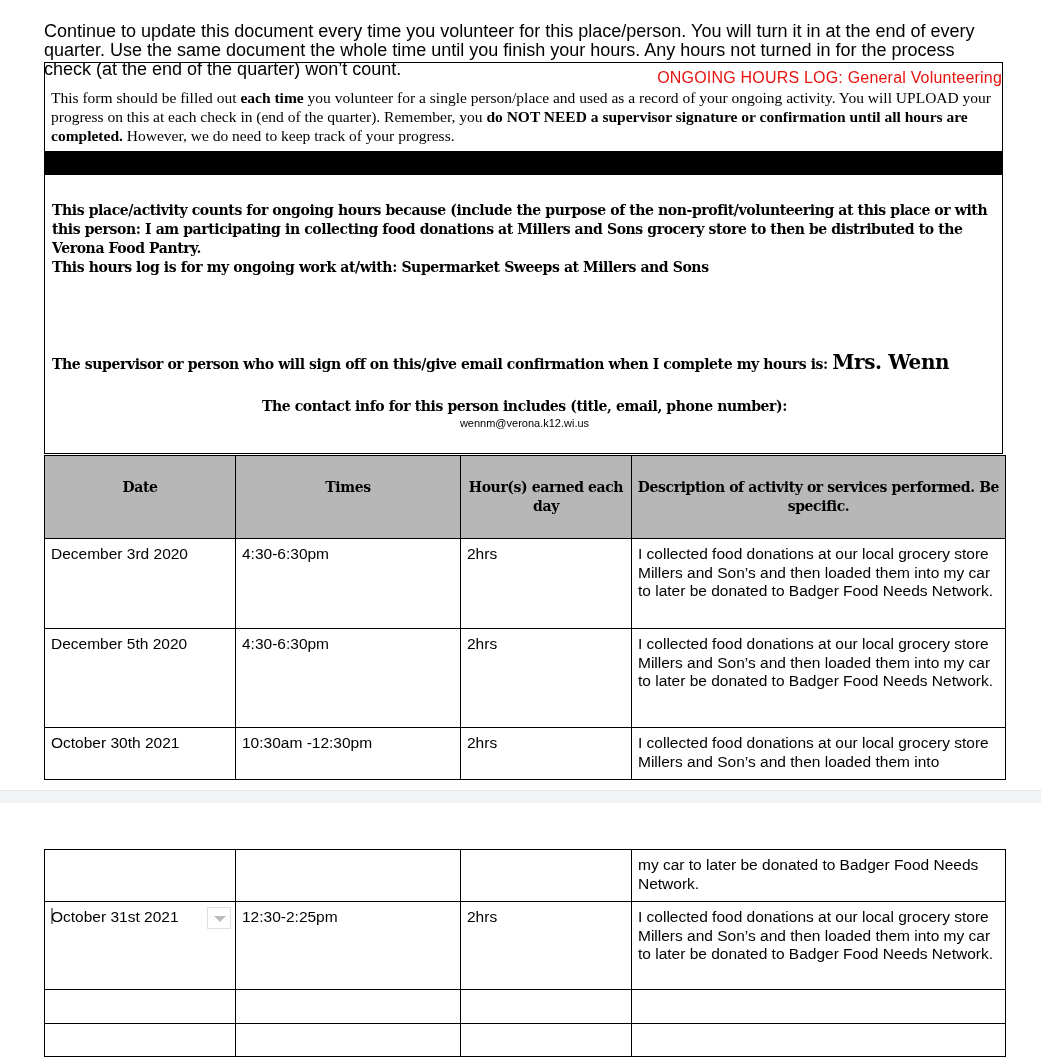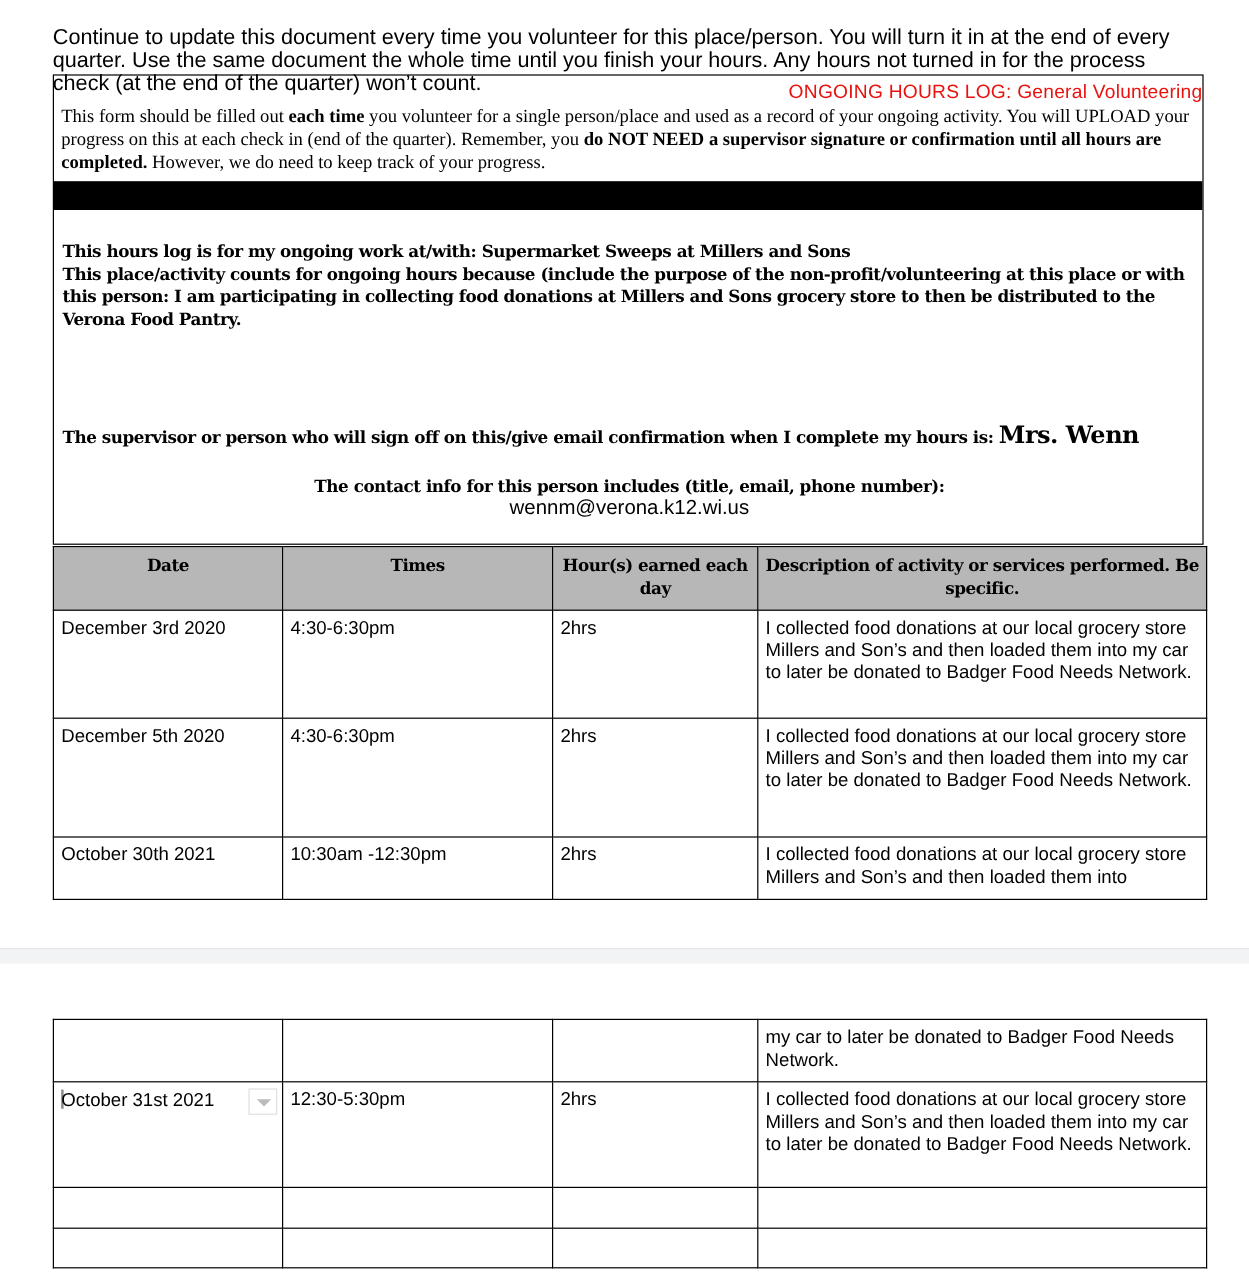--- a/index.html
+++ b/index.html
@@ -7,45 +7,45 @@
   .intro { position: absolute; left: 44px; top: 22px; width: 960px; font-size: 18px; line-height: 19px; }
   .box { position: absolute; left: 44px; top: 62px; width: 959px; height: 392px; border: 1px solid #000; box-sizing: border-box; }
   .box-title { text-align: right; color: #e8130f; font-size: 16px; line-height: 20px; margin-top: 5px; letter-spacing: 0.2px; }
   .box-desc { font-size: 15.5px; line-height: 19px; padding: 0 6px; font-family: Liberation Serif, serif; }
   .black-bar { position: absolute; left: 0; top: 88px; width: 100%; height: 24px; background: #000; }
   .serif { font-family: "DejaVu Serif", "Liberation Serif", serif; font-weight: bold; font-size: 14px; line-height: 19px; letter-spacing: -0.4px; }
   .log-for { position: absolute; left: 7px; top: 138px; width: 945px; }
   .sup { position: absolute; left: 7px; top: 290px; width: 945px; }
   .sup .name { font-size: 20px; }
   .contact { position: absolute; left: 7px; top: 334px; width: 945px; text-align: center; }
-  .email { font-family: "Liberation Sans", sans-serif; font-weight: normal; font-size: 17px; line-height: 14px; letter-spacing: 0; }
+  .email { font-family: "Liberation Sans", sans-serif; font-weight: normal; font-size: 11px; line-height: 14px; letter-spacing: 0; }
   table { position: absolute; left: 44px; border-collapse: collapse; table-layout: fixed; width: 961px; font-size: 15.5px; }
   td, th { border: 1px solid #000; vertical-align: top; padding: 6px 6px; line-height: 18.5px; }
-  th { background: #b7b7b7; font-family: "DejaVu Serif", "Liberation Serif", serif; font-size: 14px; letter-spacing: -0.4px; font-weight: bold; text-align: center; line-height: 19px; padding: 7px 4px; }
+  th { background: #b7b7b7; font-family: "DejaVu Serif", "Liberation Serif", serif; font-size: 14px; letter-spacing: -0.4px; font-weight: bold; text-align: center; line-height: 19px; padding: 22px 4px; }
   .t1 { top: 455px; }
   .t2 { top: 849px; padding-left: 18px; }
   .page-sep { position: absolute; left: 0; top: 790px; width: 1041px; height: 12px; background: #f1f3f4; border-top: 1px solid #e3e5e8; }
   .dd-btn { display: inline-block; position: absolute; right: 4px; top: 5px; width: 24px; height: 22px; border: 1px solid #e0e0e0; box-sizing: border-box; background: #fff; }
   .dd-btn::after { content: ""; position: absolute; left: 6px; top: 8px; border-left: 6px solid transparent; border-right: 6px solid transparent; border-top: 6px solid #bbb; }
   .cursor { display: inline-block; width: 2px; height: 16px; background: #888; vertical-align: -2px; margin-right: -2px; }
   .rel { position: relative; }
 </style>
 </head>
 <body>
 
 <div class="intro">Continue to update this document every time you volunteer for this place/person. You will turn it in at the end of every quarter. Use the same document the whole time until you finish your hours. Any hours not turned in for the process check (at the end of the quarter) won’t count.</div>
 
 <div class="box">
   <div class="box-title">ONGOING HOURS LOG: General Volunteering</div>
   <div class="box-desc"><span>This form should be filled out </span><b>each time</b><span> you volunteer for a single person/place and used as a record of your ongoing activity. You will UPLOAD your progress on this at each check in (end of the quarter). Remember, you </span><b>do NOT NEED a supervisor signature or confirmation until all hours are completed.</b><span> However, we do need to keep track of your progress.</span></div>
   <div class="black-bar"></div>
 
   <div class="log-for serif">
+    <div><span>This place/activity counts for ongoing hours because (include the purpose of the non-profit/volunteering at this place or with this person: </span><span>I am participating in collecting food donations at Millers and Sons grocery store to then be distributed to the Verona Food Pantry.</span></div>
     <div><span>This hours log is for my ongoing work at/with:  </span><span>Supermarket Sweeps at Millers and Sons</span></div>
-    <div><span>This place/activity counts for ongoing hours because (include the purpose of the non-profit/volunteering at this place or with this person: </span><span>I am participating in collecting food donations at Millers and Sons grocery store to then be distributed to the Verona Food Pantry.</span></div>
   </div>
 
   <div class="sup serif">
     <span>The supervisor or person who will sign off on this/give email confirmation when I complete my hours is: </span><span class="name">Mrs. Wenn</span>
   </div>
 
   <div class="contact serif">
     <div>The contact info for this person includes (title, email, phone number):</div>
     <div class="email">wennm@verona.k12.wi.us</div>
   </div>
@@ -97,21 +97,21 @@
     </colgroup>
   <tbody>
       <tr style="height:52px">
     <td></td>
     <td></td>
     <td></td>
     <td>my car to later be donated to Badger Food Needs Network.</td>
   </tr>
   <tr style="height:88px">
     <td class="rel"><span class="cursor"></span><span>October 31st 2021</span><span class="dd-btn"></span></td>
-    <td>12:30-5:30pm</td>
+    <td>12:30-2:25pm</td>
     <td>2hrs</td>
     <td>I collected food donations at our local grocery store Millers and Son’s and then loaded them into my car to later be donated to Badger Food Needs Network.</td>
   </tr>
   <tr style="height:34px">
     <td></td>
     <td></td>
     <td></td>
     <td></td>
   </tr>
   <tr style="height:33px">

